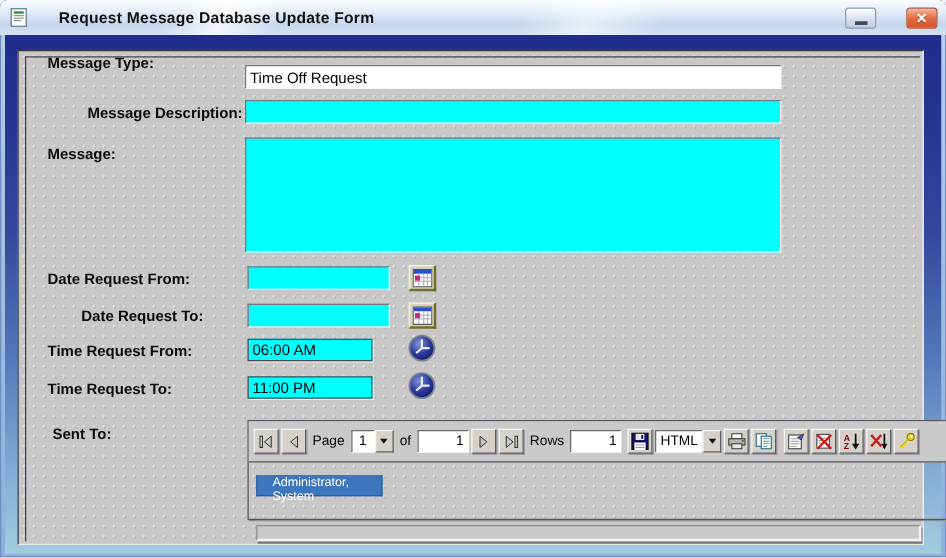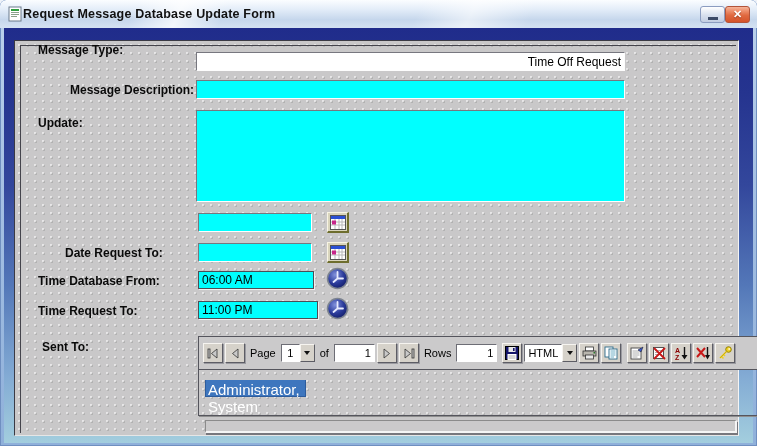--- a/index.html
+++ b/index.html
@@ -14,21 +14,21 @@
     overflow: hidden;
   }
 
   
   .titlebar {
     position: absolute; left:0; top:0; right:0; height:28px;
     background:
       linear-gradient(115deg, rgba(255,255,255,0) 18%, rgba(255,255,255,.75) 24%, rgba(255,255,255,0) 30%, rgba(255,255,255,0) 55%, rgba(255,255,255,.55) 62%, rgba(255,255,255,0) 70%),
       linear-gradient(180deg,#fbfdff 0%, #e2ecf8 35%, #c6d7ec 70%, #d4e2f2 100%);
     border-radius: 6px 6px 0 0;
-    display:flex; align-items:center; padding:0 7px; gap:0;
+    display:flex; align-items:center; padding:0 7px; gap:24px;
   }
   .title-text { font-size:12.5px; font-weight:bold; color:#111; letter-spacing:.2px; flex:1;
     white-space:nowrap; overflow:hidden; }
   .tb-btn { width:25px; height:17px; border-radius:3px; display:flex; align-items:center;
     justify-content:center; cursor:pointer; }
   .tb-min { background: linear-gradient(180deg,#ffffff,#d8e0ee 55%, #c2cde2); border:1px solid #8b9cc0; }
   .tb-min .minbar { width:10px; height:3px; background:#3c4a66; margin-top:8px; }
   .tb-close { background: linear-gradient(180deg,#f6b59a 0%, #ec8а66 30%, #e06a41 55%, #d5532a 100%);
     background: linear-gradient(180deg,#f6b59a 0%, #ec8a66 30%, #e06a41 55%, #d5532a 100%);
     border:1px solid #b2543a; color:#fff; font-size:11px; font-weight:bold;
@@ -63,21 +63,21 @@
 
   .flabel { position:absolute; font-size:12px; font-weight:bold; color:#0a0a0a; white-space:nowrap; }
 
   .field {
     position:absolute; font-family:"Liberation Sans",sans-serif;
     font-size:12px; color:#000; padding:1px 3px;
     border-top:1px solid #77777f; border-left:1px solid #77777f;
     border-bottom:1px solid #fdfdfd; border-right:1px solid #fdfdfd;
     outline:none; border-radius:0;
   }
-  .white-bg { background:#ffffff;text-align:right; }
+  .white-bg { background:#ffffff; }
   .cyan-bg { background:#00ffff; }
   .time-field {
     border:1px solid #4d4d55; box-shadow: 1px 1px 0 #efefef;
   }
   textarea.field { resize:none; }
 
   
   .cal-btn {
     position:absolute; width:22px; height:21px;
     background:#d9d5bd;
@@ -126,21 +126,21 @@
   
   .emp-table { position:absolute; left:205px; top:380px; }
   .emp-header {
     width:101px; height:19px; background:#dcdcdc; border:1px solid #000;
     box-shadow: inset -1px -1px 0 #999, inset 1px 1px 0 #f5f5f5;
     font-size:11px; color:#000; padding:2px 3px; cursor:pointer;
   }
   .emp-row {
     width:101px; height:17px; background:#3e76be; color:#fff;
     border:1px solid #2d5c9c; border-top:none;
-    font-size:15px; padding:1px 2px; cursor:pointer;
+    font-size:10px; padding:1px 12px; cursor:pointer;
   }
 
   .statusbar {
     position:absolute; left:205px; top:420px; width:532px; height:13px;
     background:#cbcacb;
     border:2px solid #f5f5f5; border-top:1px solid #8b8b8b; border-left:1px solid #8b8b8b;
     box-shadow: 1px 2px 0 #77777d;
   }
 </style>
 </head>
@@ -172,23 +172,24 @@
   </div>
 
   <div class="content">
 
     <span class="flabel" style="left:38px; top:43px;">Message Type:</span>
     <input class="field white-bg" style="left: 196px; top: 52px; width: 429px; height: 19px;" value="Time Off Request">
 
     <span class="flabel" style="left:38px; top:83px;padding-left:32px;">Message Description:</span>
     <input class="field cyan-bg" style="left: 196px; top: 80px; width: 429px; height: 19px;" value="">
 
-    <span class="flabel" style="left:38px; top:116px;">Update:</span>
+    <span class="flabel" style="left:38px; top:116px;">Message:</span>
     <textarea class="field cyan-bg" style="left: 196px; top: 110px; width: 429px; height: 92px;"></textarea>
 
+    <span class="flabel" style="left:38px; top:216px;">Date Request From:</span>
     <input class="field cyan-bg" style="left: 198px; top: 213px; width: 114px; height: 19px;" value="">
     <button class="cal-btn" style="left:327px; top:212px;">
       <svg width="16" height="15" viewBox="0 0 16 15">
         <rect x="0.5" y="0.5" width="15" height="14" fill="#ffffff" stroke="#555"></rect>
         <rect x="1" y="1" width="14" height="3" fill="#2a50d4"></rect>
         <path d="M1 7h14 M1 10h14 M5 4v10 M9 4v10 M12 4v10" stroke="#b9b9b9" stroke-width="1" fill="none"></path>
         <rect x="2" y="5.5" width="4" height="4" fill="#c8258c"></rect>
       </svg>
     </button>
 
@@ -196,38 +197,38 @@
     <input class="field cyan-bg" style="left: 198px; top: 243px; width: 114px; height: 19px;" value="">
     <button class="cal-btn" style="left:327px; top:242px;">
       <svg width="16" height="15" viewBox="0 0 16 15">
         <rect x="0.5" y="0.5" width="15" height="14" fill="#ffffff" stroke="#555"></rect>
         <rect x="1" y="1" width="14" height="3" fill="#2a50d4"></rect>
         <path d="M1 7h14 M1 10h14 M5 4v10 M9 4v10 M12 4v10" stroke="#b9b9b9" stroke-width="1" fill="none"></path>
         <rect x="2" y="5.5" width="4" height="4" fill="#c8258c"></rect>
       </svg>
     </button>
 
-    <span class="flabel" style="left:38px; top:274px;">Time Database From:</span>
-    <input class="field cyan-bg time-field" style="left: 198px; top: 271px; width: 116px; height: 18px;" value="06:00 AM">
+    <span class="flabel" style="left:38px; top:274px;">Time Request From:</span>
+    <input class="field cyan-bg time-field" style="left: 198px; top: 271px; width: 100px; height: 18px;" value="06:00 AM">
     <button class="clock-btn" style="left:326px; top:267px;">
       <svg width="23" height="23" viewBox="0 0 23 23">
         <defs>
           <radialGradient id="cg1" cx="38%" cy="32%" r="75%">
             <stop offset="0%" stop-color="#8292dc"></stop>
             <stop offset="55%" stop-color="#2c3c9c"></stop>
             <stop offset="100%" stop-color="#101a64"></stop>
           </radialGradient>
         </defs>
         <circle cx="11.5" cy="11.5" r="10" fill="url(#cg1)" stroke="#7d8490" stroke-width="1.5"></circle>
         <path d="M11.5 11.5 L11.5 5 M11.5 11.5 L17 11.5 M11.5 11.5 L7.5 15" stroke="#e8ecff" stroke-width="1.8" stroke-linecap="round" fill="none"></path>
       </svg>
     </button>
 
     <span class="flabel" style="left:38px; top:304px;">Time Request To:</span>
-    <input class="field cyan-bg time-field" style="left: 198px; top: 301px; width: 120px; height: 18px;" value="11:00 PM">
+    <input class="field cyan-bg time-field" style="left: 198px; top: 301px; width: 100px; height: 18px;" value="11:00 PM">
     <button class="clock-btn" style="left:326px; top:297px;">
       <svg width="23" height="23" viewBox="0 0 23 23">
         <circle cx="11.5" cy="11.5" r="10" fill="url(#cg1)" stroke="#7d8490" stroke-width="1.5"></circle>
         <path d="M11.5 11.5 L11.5 5 M11.5 11.5 L17 11.5 M11.5 11.5 L7.5 15" stroke="#e8ecff" stroke-width="1.8" stroke-linecap="round" fill="none"></path>
       </svg>
     </button>
 
     <span class="flabel" style="left:42px; top:340px;">Sent To:</span>
 
     <div class="sentto-group">

